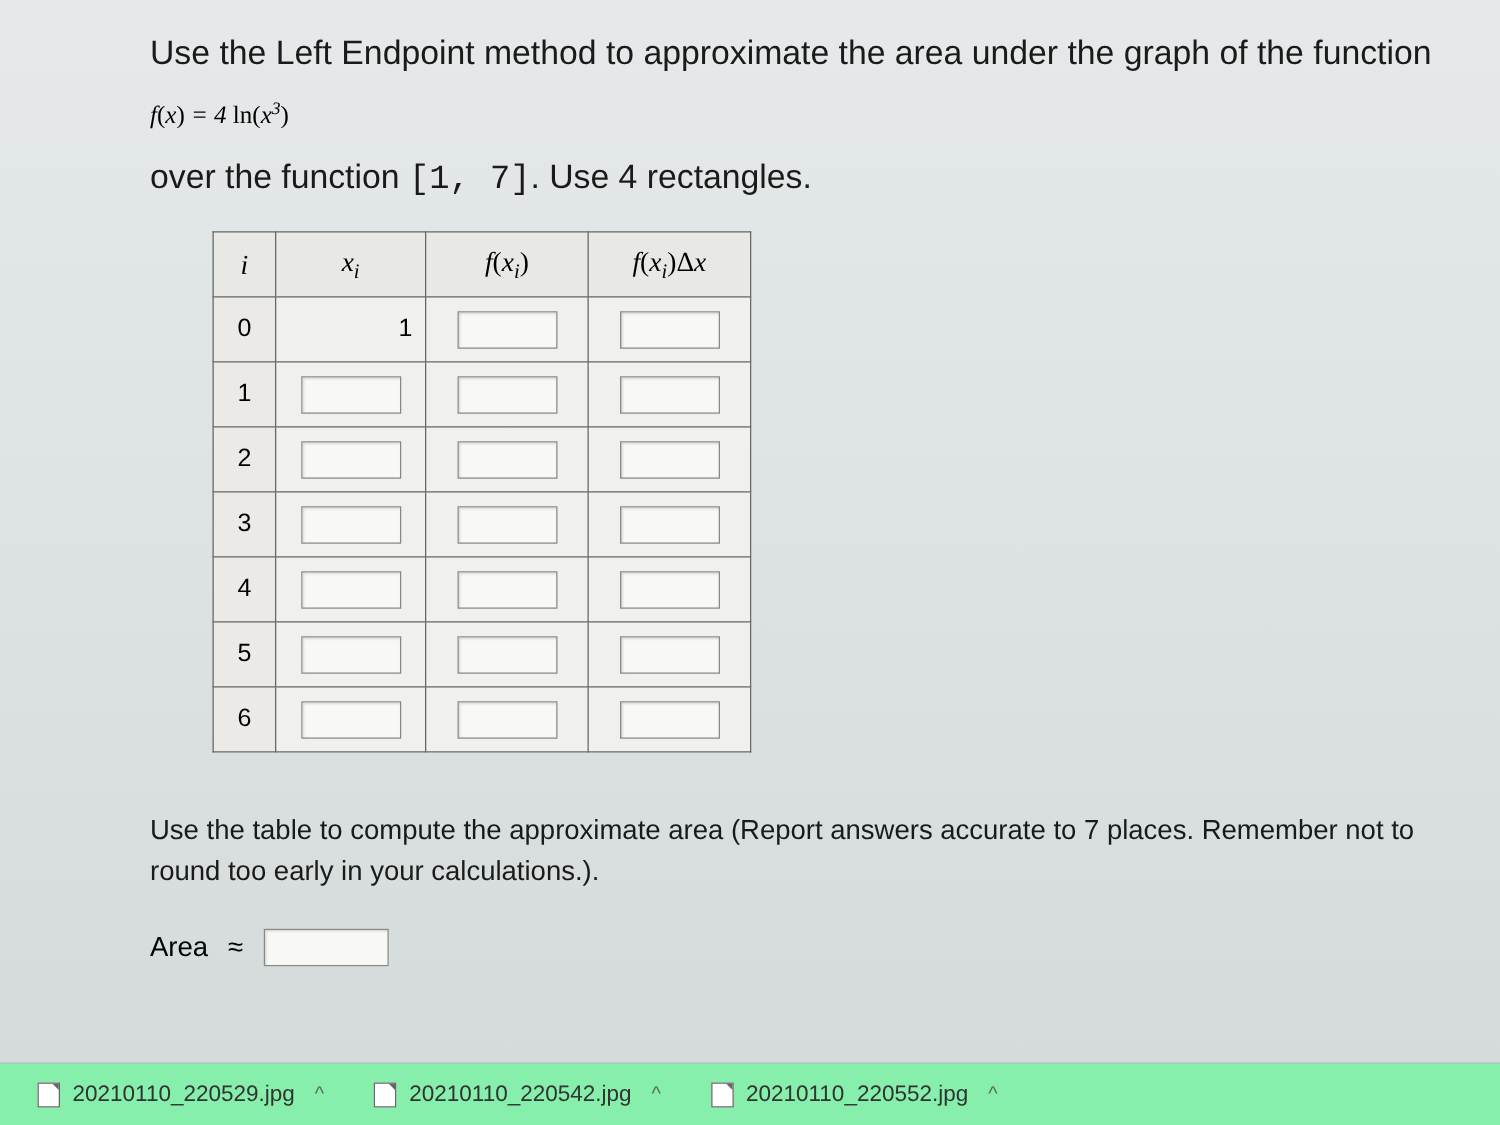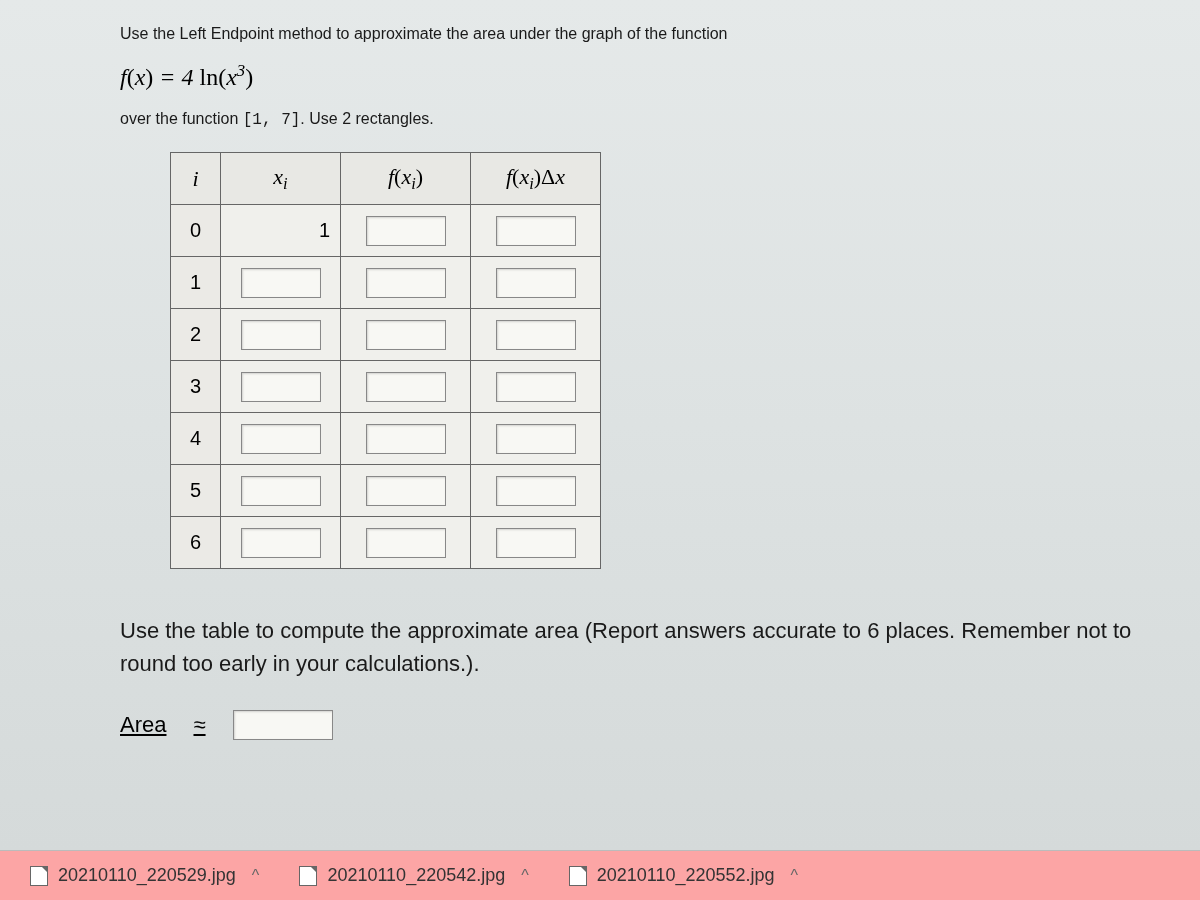--- a/index.html
+++ b/index.html
@@ -15,28 +15,28 @@
       overflow: hidden;
       position: relative;
     }
     .screen-content {
       padding: 20px 30px 20px 120px;
       background: linear-gradient(180deg, #e5e9e9 0%, #dde2e2 50%, #d5dada 100%);
       height: 850px;
       position: relative;
     }
     .problem-text {
-      font-size: 16px;
+      font-size: 27px;
       color: #1a1a1a;
       line-height: 1.7;
       margin-bottom: 8px;
     }
     .math-line {
       font-family: 'Times New Roman', serif;
-      font-size: 24px;
+      font-size: 20px;
       color: #000;
       margin: 14px 0;
       font-style: italic;
     }
     .math-line .paren {
       font-style: normal;
     }
     .interval {
       font-family: Liberation Mono, monospace;
       font-style: normal;
@@ -90,30 +90,29 @@
       margin-top: 45px;
       font-size: 22px;
       color: #1a1a1a;
       line-height: 1.5;
     }
     .area-row {
       margin-top: 30px;
       font-size: 22px;
       display: flex;
       align-items: center;
-      gap: 27px;
-      text-decoration: underline;
+      gap: 16px;
     }
     .download-bar {
       position: absolute;
       bottom: 0;
       left: 0;
       right: 0;
       height: 50px;
-      background: #fca5a5;
+      background: #86efac;
       border-top: 1px solid #bbb;
       display: flex;
       align-items: center;
       padding: 0 30px;
       gap: 40px;
     }
     .download-item {
       display: flex;
       align-items: center;
       gap: 10px;
@@ -153,21 +152,21 @@
 
 <div class="screen-content">
 
   <p class="problem-text">Use the Left Endpoint method to approximate the area under the graph of the function</p>
 
   <p class="math-line">
     f<span class="paren">(</span>x<span class="paren">)</span> = 4 <span style="font-style:normal">ln</span><span class="paren">(</span>x<sup>3</sup><span class="paren">)</span>
   </p>
 
   <p class="problem-text">
-    <span>over the function </span><span class="interval">[1, 7]</span><span>. Use 2 rectangles.</span>
+    <span>over the function </span><span class="interval">[1, 7]</span><span>. Use 4 rectangles.</span>
   </p>
 
 
   <table class="data-table">
     <thead>
       <tr>
         <th class="col-i"><span style="font-style:italic">i</span></th>
         <th class="col-xi">x<sub style="font-size:0.75em">i</sub></th>
         <th class="col-fxi">f<span style="font-style:normal">(</span>x<sub style="font-size:0.75em">i</sub><span style="font-style:normal">)</span></th>
         <th class="col-fxidx">f<span style="font-style:normal">(</span>x<sub style="font-size:0.75em">i</sub><span style="font-style:normal">)Δ</span>x</th>
@@ -212,21 +211,21 @@
         </tr>
         <tr>
           <td class="idx-cell">6</td>
           <td><input class="input-box" type="text" style=""></td>
           <td><input class="input-box" type="text" style=""></td>
           <td><input class="input-box" type="text" style=""></td>
         </tr>
       </tbody>
   </table>
 
-  <p class="bottom-text">Use the table to compute the approximate area (Report answers accurate to 6 places. Remember not to round too early in your calculations.).</p>
+  <p class="bottom-text">Use the table to compute the approximate area (Report answers accurate to 7 places. Remember not to round too early in your calculations.).</p>
 
   <div class="area-row">
     <span>Area</span>
     <span class="approx">≈</span>
     <input class="input-box" style="width: 100px;" type="text">
   </div>
 
 </div>
 
 <div class="download-bar">

